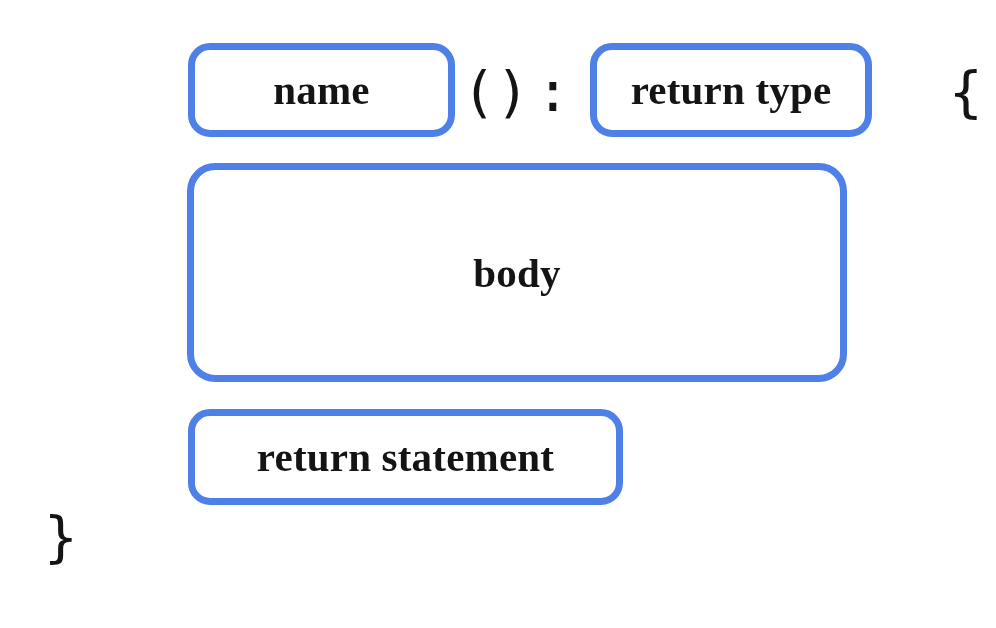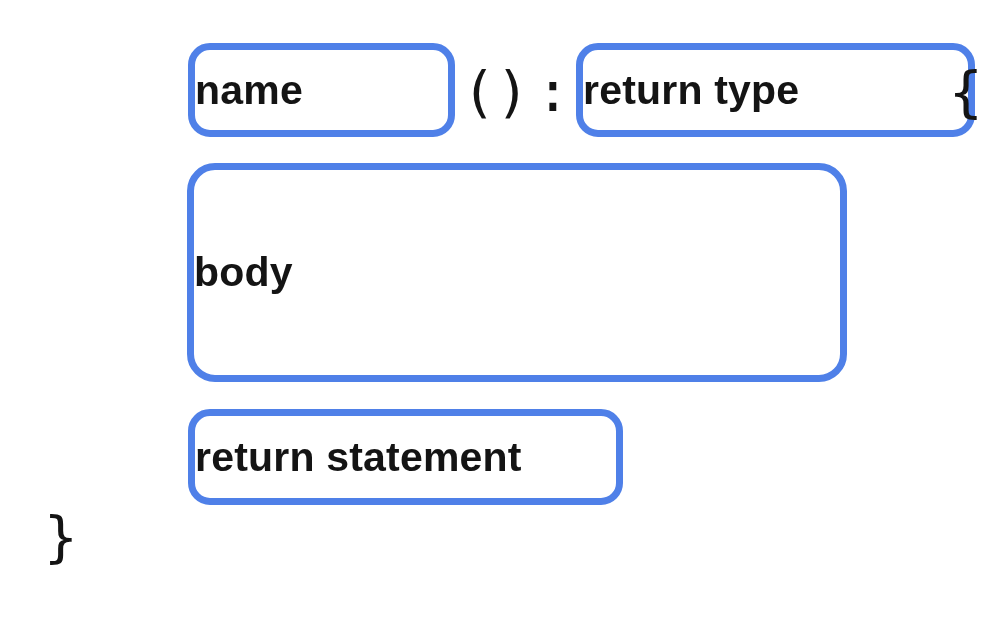--- a/index.html
+++ b/index.html
@@ -21,34 +21,35 @@
     white-space: pre;
   }
   .pill {
     position: absolute;
     box-sizing: border-box;
     border: 7px solid var(--box-border, #4f80e8);
     border-radius: 22px;
     background: #ffffff;
     display: flex;
     align-items: center;
-    justify-content: flex-start;
+    justify-content: center;
+    font-family: Liberation Serif, serif;
   }
   .pill .label {
     font-weight: 700;
     font-size: 41px;
     color: var(--label-text, #141414);
     letter-spacing: 0.2px;
     white-space: nowrap;
   }
   #tok-fun          { left: 46px;  top: 64px; }
   #box-name         { left: 188px; top: 43px;  width: 267px; height: 94px; }
   #tok-parens       { left: 462px; top: 64px; }
   #tok-colon        { left: 536px; top: 64px; }
-  #box-return-type  { left: 576px; top: 43px;  width: 399px; height: 94px; }
+  #box-return-type  { left: 590px; top: 43px;  width: 282px; height: 94px; }
   #tok-open-brace   { left: 949px; top: 64px; }
   #box-body         { left: 187px; top: 163px; width: 660px; height: 219px; border-radius: 28px; }
   #box-return-stmt  { left: 188px; top: 409px; width: 435px; height: 96px; }
   #tok-close-brace  { left: 44px;  top: 509px; }
 </style>
 </head>
 <body>
 
 <div class="canvas">
 

